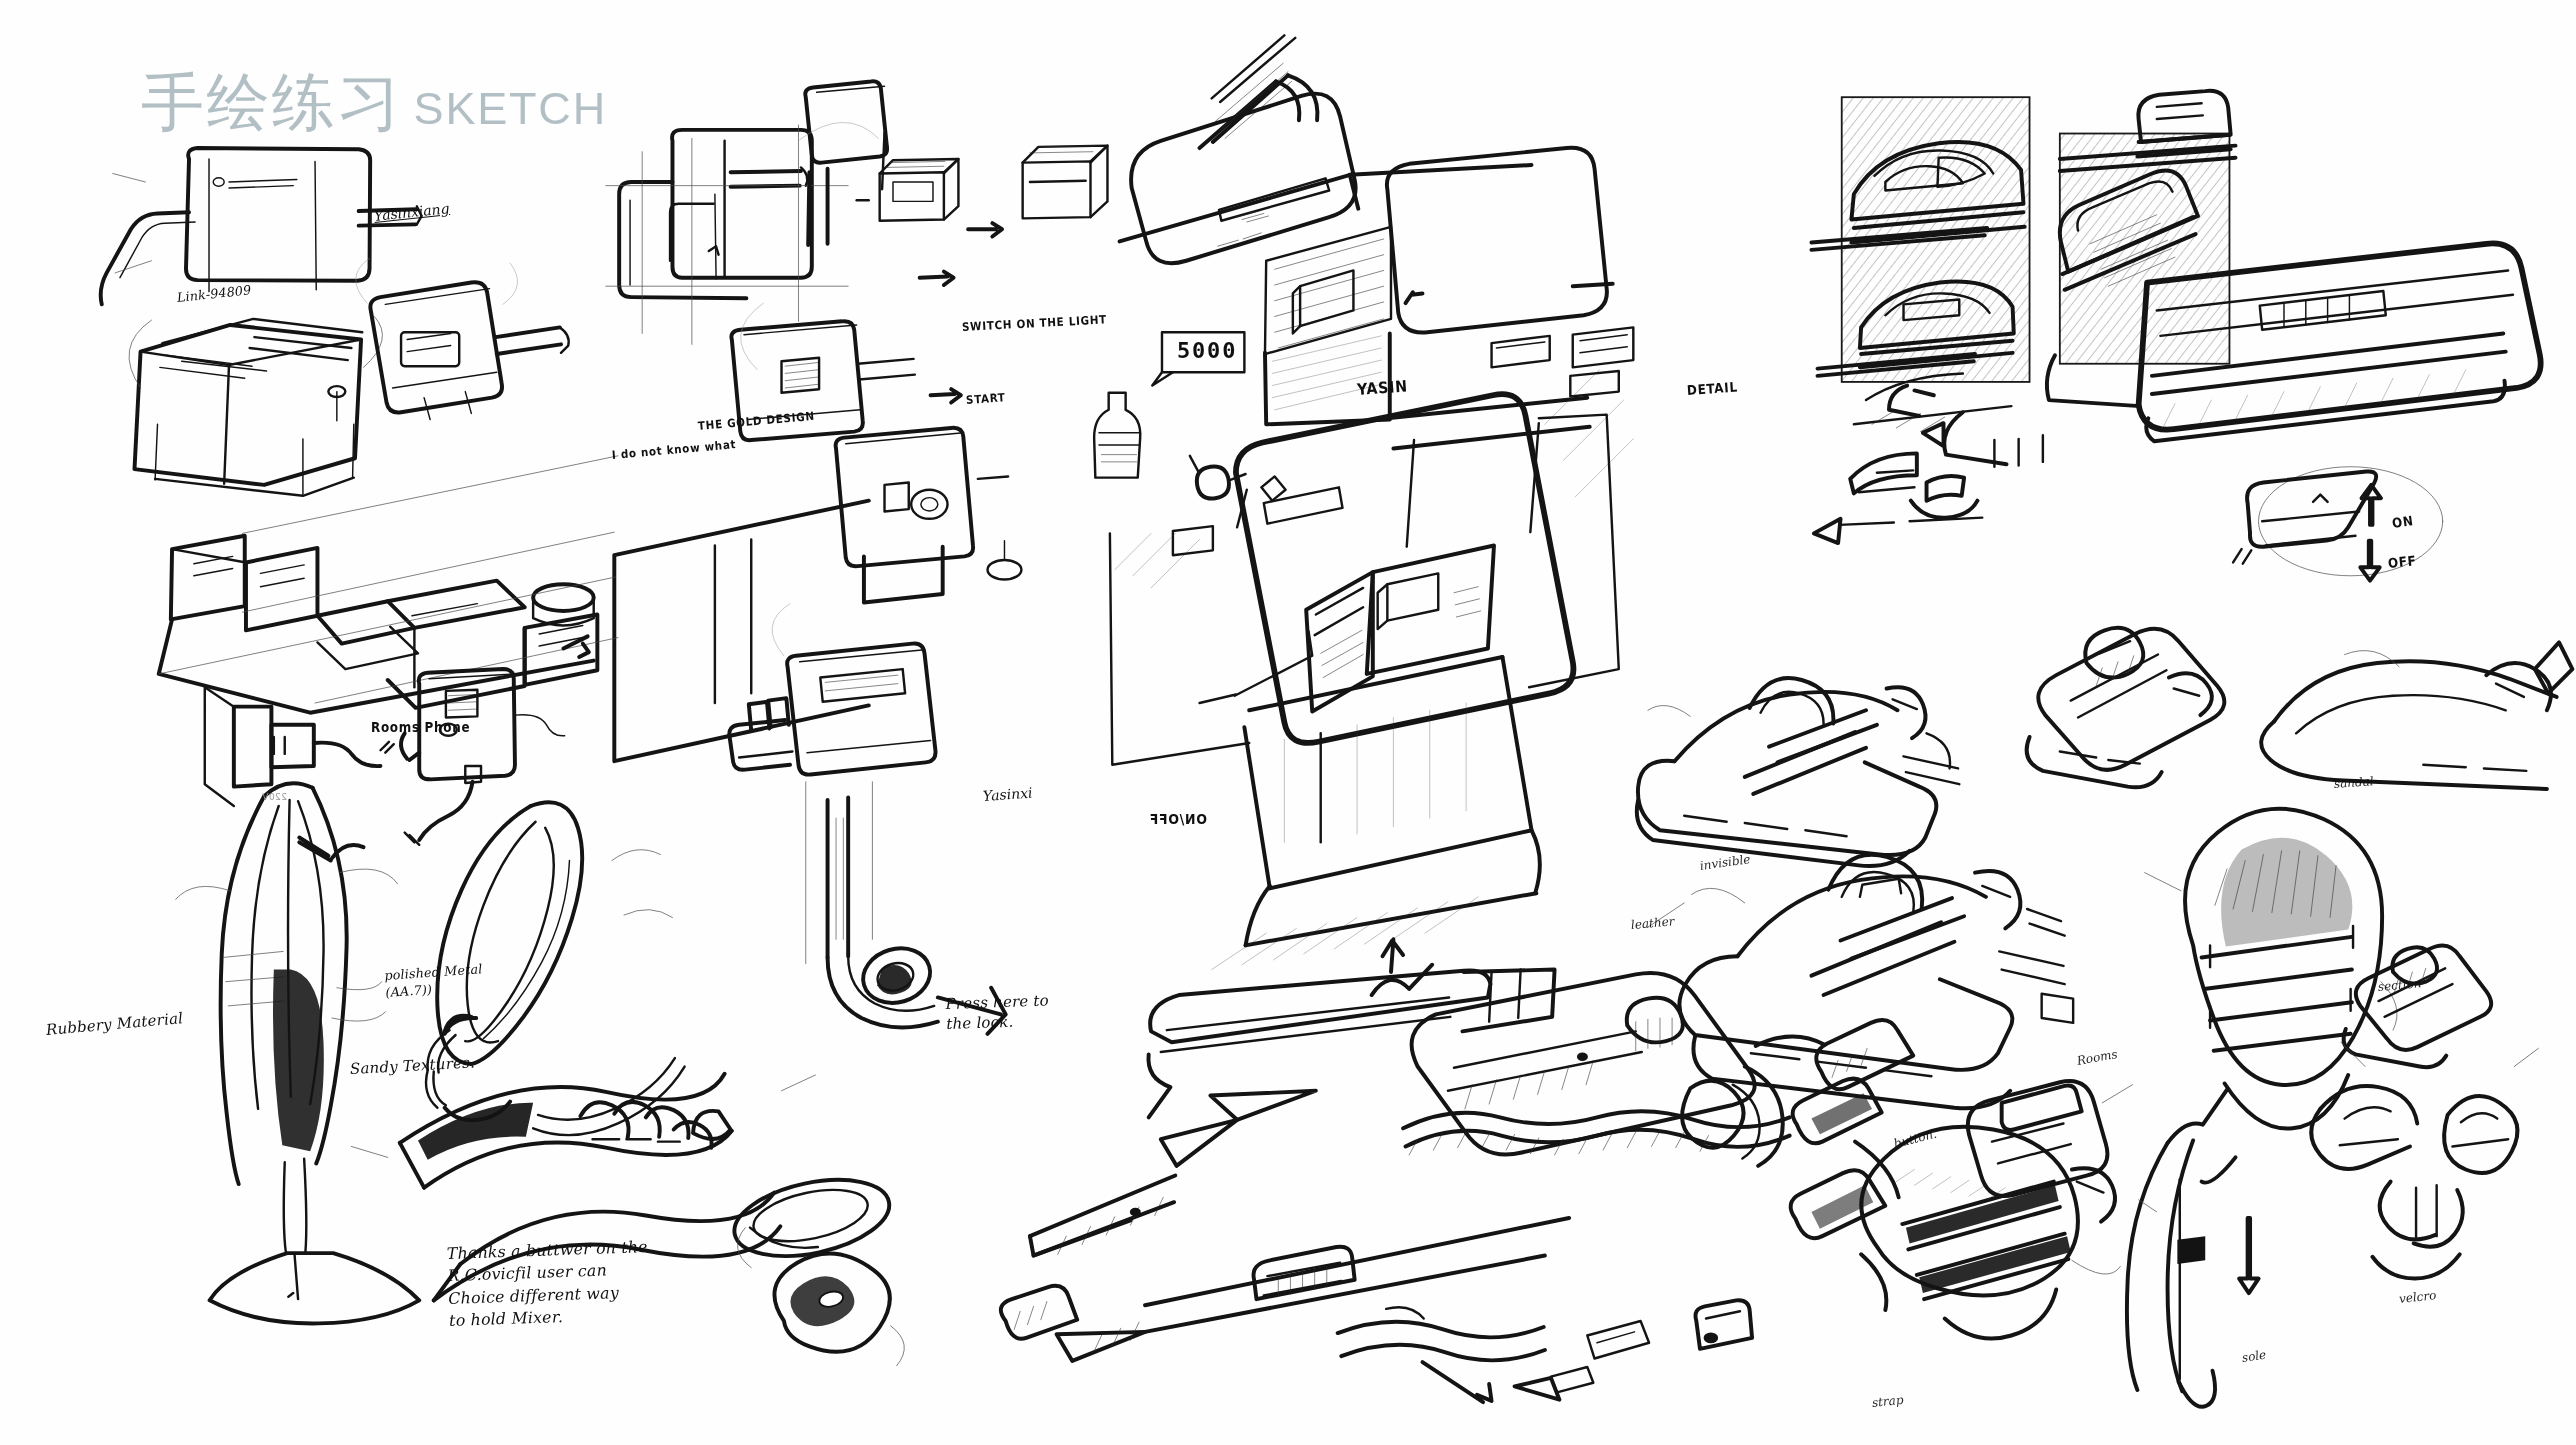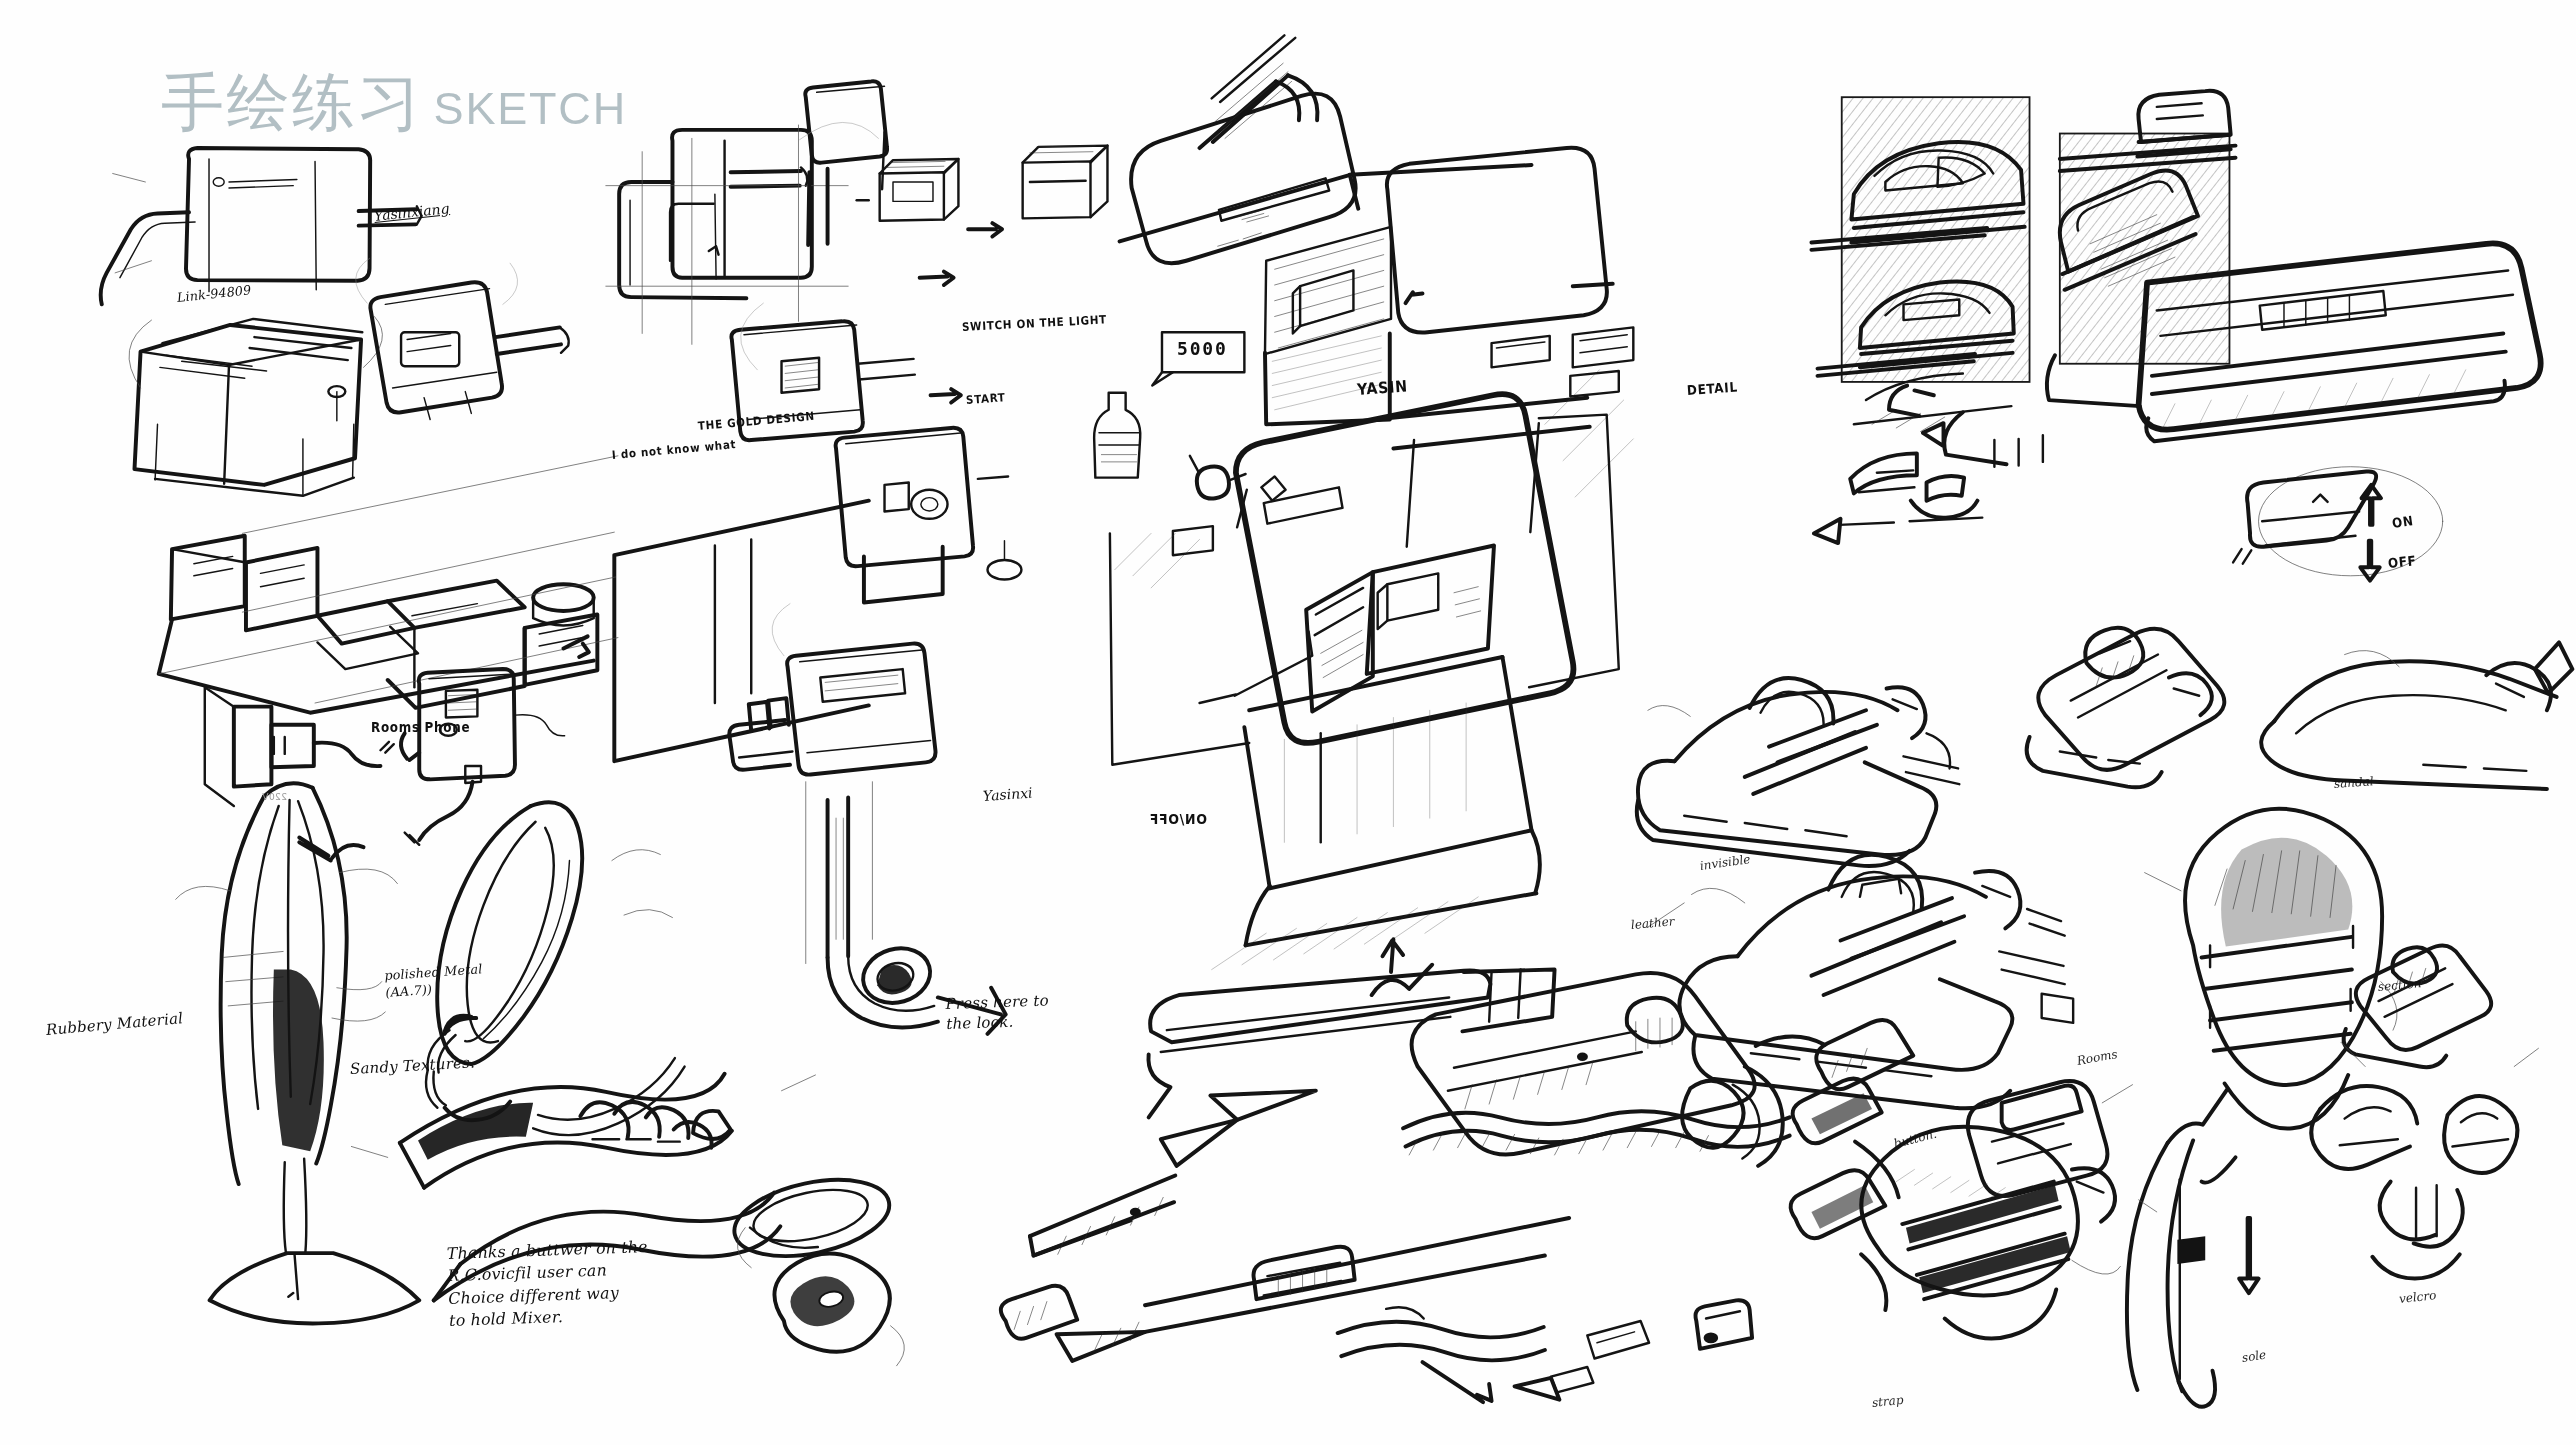--- a/index.html
+++ b/index.html
@@ -10,21 +10,21 @@
     overflow:hidden;position:relative;
   }
   #board{position:absolute;inset:0;background:#fefefe;}
 
   
   #title-wrap{
     position:absolute;left:141px;top:71px;
     display:flex;align-items:baseline;gap:11px;
     color:#b2bfc4;user-select:none;pointer-events:none;
   }
-  #title-cn{font-size:63px;letter-spacing:2.4px;font-weight:400;line-height:1;margin-left:20px;}
+  #title-cn{font-size:63px;letter-spacing:2.4px;font-weight:400;line-height:1;}
   #title-en{font-size:45px;letter-spacing:1.8px;font-weight:400;line-height:1;text-align:right;}
 
   
   .sk{position:absolute;left:0;top:0;width:2576px;height:1446px;}
   .sk svg{width:100%;height:100%;display:block;}
 
   
   .ln{fill:none;stroke:#141414;stroke-linecap:round;stroke-linejoin:round;}
   .w1{stroke-width:2.4;}
   .w2{stroke-width:4;}
@@ -46,21 +46,21 @@
         transform-origin:left center;font-stretch:condensed;}
   .cursive{font-family:"DejaVu Serif", serif;font-style:italic;font-size:15px;
            letter-spacing:0.2px;transform-origin:left center;}
   .cursive-sm{font-family:"DejaVu Serif", serif;font-style:italic;font-size:12.7px;
            letter-spacing:0.2px;transform-origin:left center;}
   .sig{font-family:"DejaVu Serif", serif;font-style:italic;font-size:14px;
        text-decoration:underline;transform-origin:left center;}
   .tiny{font-size:9px;letter-spacing:0.4px;transform-origin:left center;}
   .scrib{font-family:"DejaVu Serif", serif;font-style:italic;font-size:12px;
          opacity:.92;transform-origin:left center;}
-  .lcd{font-family:"DejaVu Sans Mono", monospace;font-weight:700;font-size:18px;
+  .lcd{font-family:"DejaVu Sans Mono", monospace;font-weight:700;font-size:22px;
        letter-spacing:1.8px;}
   .mirror{transform:scaleX(-1);transform-origin:center;}
   .gray{color:#9a9a9a;}
 </style>
 </head>
 <body>
 
 <div id="board">
 
   <div id="title-wrap">

